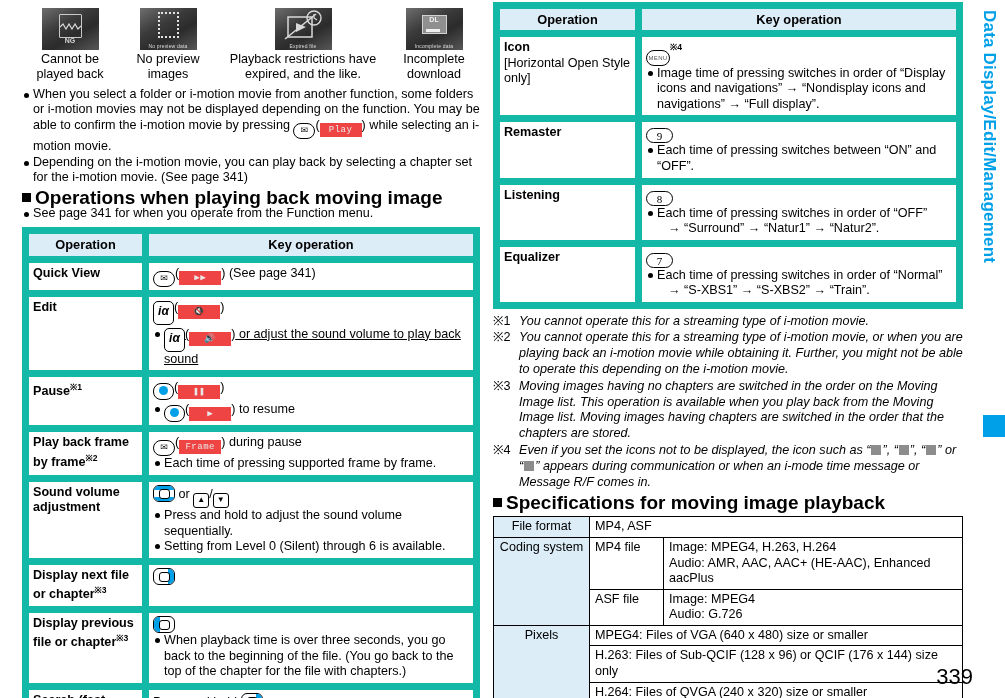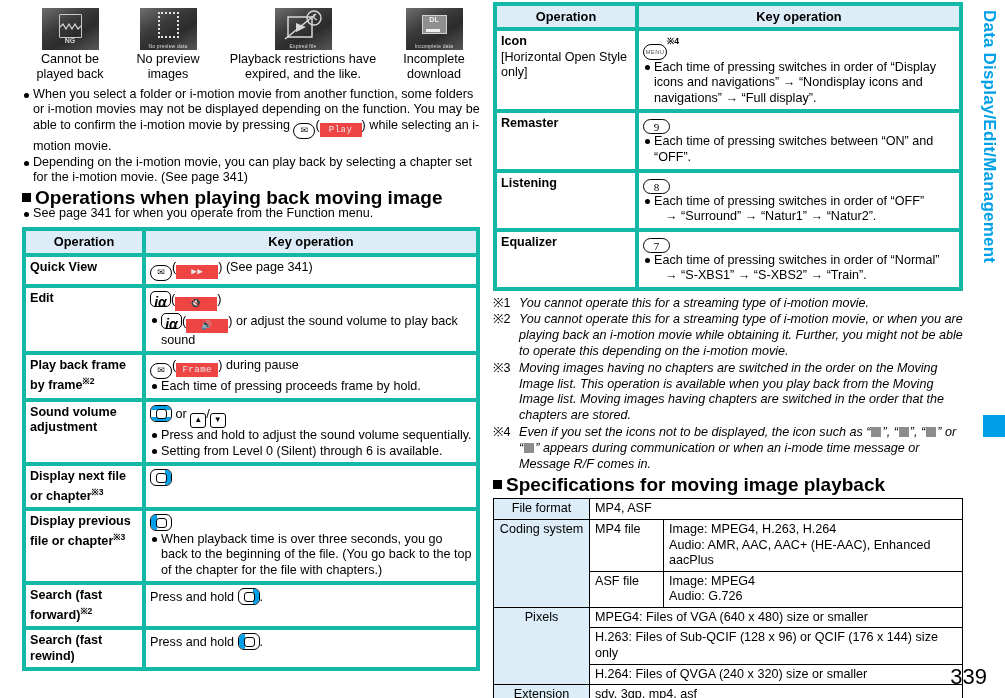--- a/index.html
+++ b/index.html
@@ -85,21 +85,21 @@
   }
 
   
   table.k {
     border-collapse: collapse;
     width: 100%;
     border: 1.6px solid #000;
     font-size: 12.6px;
   }
   table.k th, table.k td {
-    border: 4px solid #14b8a6;
+    border: 7px solid #14b8a6;
     padding: 3px 4px;
     vertical-align: top;
     line-height: 15.4px;
   }
   table.k th {
     background: #dcedf8;
     text-align: center;
     font-weight: bold;
     font-size: 12.8px;
     padding: 3px 0;
@@ -123,22 +123,22 @@
   td.sub { width: 74px; }
 
   
   .key {
     display: inline-block; vertical-align: -4px;
     border: 1.6px solid #000; border-radius: 7px;
     background: #fff; text-align: center;
     font-size: 9px; line-height: 1;
   }
   .k-mail { width: 22px; height: 16px; border-radius: 8px; padding-top: 2px; }
-  .k-ialpha { width: 21px; height: 16px; border-radius: 5px; padding-top: 3px;
-              font-size: 14px; font-weight: bold; font-style: italic; }
+  .k-ialpha { width: 21px; height: 24px; border-radius: 5px; padding-top: 3px;
+              font-size: 12px; font-weight: bold; font-style: italic; }
   .k-menu { width: 24px; height: 16px; border-radius: 8px; padding-top: 4px;
             font-size: 6px; letter-spacing: .3px; color: #555; }
   .k-num { width: 27px; height: 15px; border-radius: 8px; padding-top: 2px;
            font-size: 11px; font-family: "Liberation Serif", serif; }
   .k-ctr { width: 21px; height: 17px; border-radius: 8px; padding-top: 2px; }
   .k-nav { width: 22px; height: 17px; border-radius: 6px; position: relative;
            overflow: hidden; }
   .k-ud  { width: 16px; height: 15px; border-radius: 3px; padding-top: 2px;
            font-size: 8px; }
 
@@ -184,21 +184,21 @@
     color: #00a0e9; font-weight: bold; font-size: 17px;
     writing-mode: vertical-rl;
     letter-spacing: .2px;
     display: flex; align-items: flex-end; justify-content: flex-start;
   }
   .tabmark {
     position: absolute; right: 0px; top: 415px;
     width: 22px; height: 22px; background: #00a0e9;
   }
   .pageno {
-    position: absolute; right: 18px; bottom: 8px;
+    position: absolute; right: 32px; bottom: 8px;
     font-size: 22px; font-family: "Liberation Sans", sans-serif;
   }
 </style>
 </head>
 <body>
 
 <div class="page">
 
   <div class="col-left">
 
@@ -279,32 +279,41 @@
         <td class="op"><span>Quick View</span></td>
         <td class="ko">
           <span class="key k-mail">✉</span>(<span class="sk">▶▶</span>)<span> (See page 341)</span>
         </td>
       </tr>
 
       <tr>
         <td class="op"><span>Edit</span></td>
         <td class="ko">
           <span class="key k-ialpha">iα</span>(<span class="sk">🔇</span>)
-          <div class="bul tight note" style="margin-top:2px;">
+          <div class="bul tight note" style="margin-top:2px;text-decoration:underline;">
             <span class="key k-ialpha">iα</span>(<span class="sk">🔊</span>)<span> or adjust the sound volume to play back sound</span>
           </div>
         </td>
       </tr>
 
+      <tr>
+        <td class="op"><span>Pause</span><sup class="ref">※1</sup></td>
+        <td class="ko">
+          <span class="key k-ctr"><span class="dot-blue"></span></span>(<span class="sk">❚❚</span>)
+          <div class="bul tight note" style="margin-top:2px;">
+            <span class="key k-ctr"><span class="dot-blue"></span></span>(<span class="sk">▶</span>)<span> to resume</span>
+          </div>
+        </td>
+      </tr>
 
       <tr>
         <td class="op"><span>Play back frame by frame</span><sup class="ref">※2</sup></td>
         <td class="ko">
           <span class="key k-mail">✉</span>(<span class="sk">Frame</span>)<span> during pause</span>
-          <div class="bul tight note"><span>Each time of pressing proceeds frame by hold.</span></div>
+          <div class="bul tight note"><span>Each time of pressing supported frame by frame.</span></div>
         </td>
       </tr>
 
       <tr>
         <td class="op"><span>Sound volume adjustment</span></td>
         <td class="ko">
           <span class="key k-nav"><span class="hi-v"></span><span class="nav-ring" style="background:#fff;"></span></span><span> or </span><span class="key k-ud">▲</span>/<span class="key k-ud">▼</span>
           <div class="bul tight note"><span>Press and hold to adjust the sound volume sequentially.</span></div>
           <div class="bul tight note"><span>Setting from Level 0 (Silent) through 6 is available.</span></div>
         </td>
@@ -352,21 +361,21 @@
         <th>Key operation</th>
       </tr>
 
       <tr>
         <td class="op">
           <span>Icon</span>
           <div style="font-weight:normal;">[Horizontal Open Style only]</div>
         </td>
         <td class="ko">
           <span class="key k-menu">MENU</span><sup class="ref">※4</sup>
-          <div class="bul tight note"><span>Each time of pressing switches in order of “Display icons and navigations” → “Nondisplay icons and navigations” → “Full display”.</span></div>
+          <div class="bul tight note"><span>Image time of pressing switches in order of “Display icons and navigations” → “Nondisplay icons and navigations” → “Full display”.</span></div>
         </td>
       </tr>
 
       <tr>
         <td class="op"><span>Remaster</span></td>
         <td class="ko">
           <span class="key k-num">9</span>
           <div class="bul tight note"><span>Each time of pressing switches between “ON” and “OFF”.</span></div>
         </td>
       </tr>

